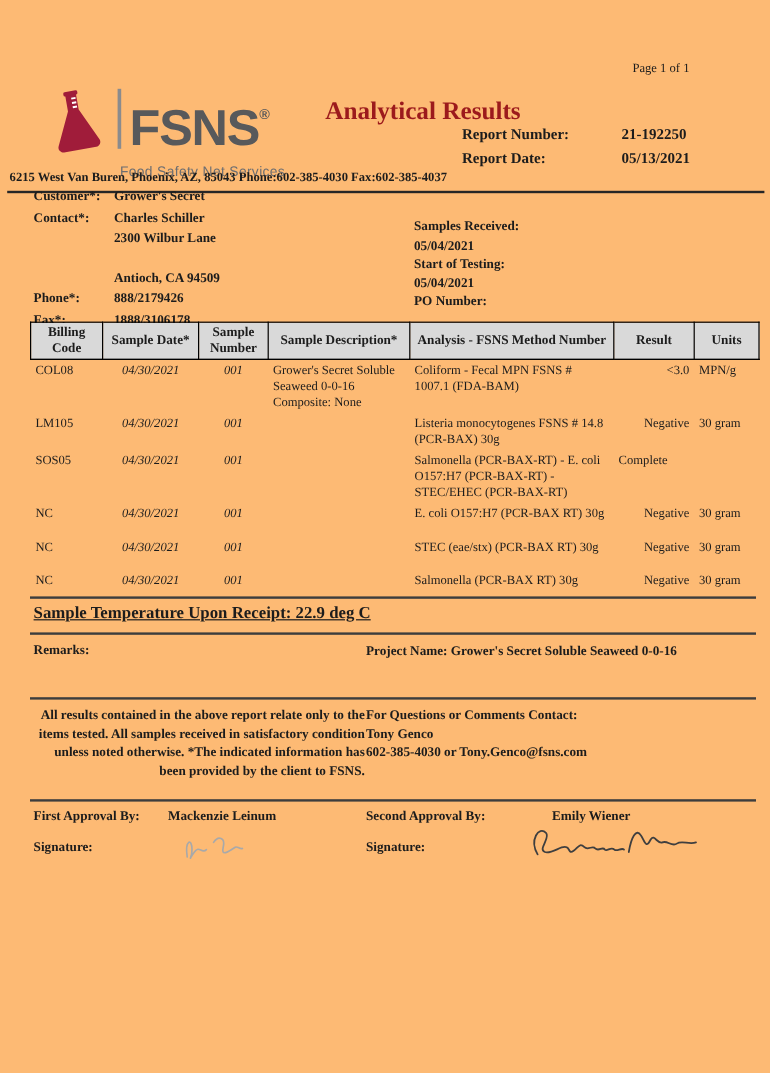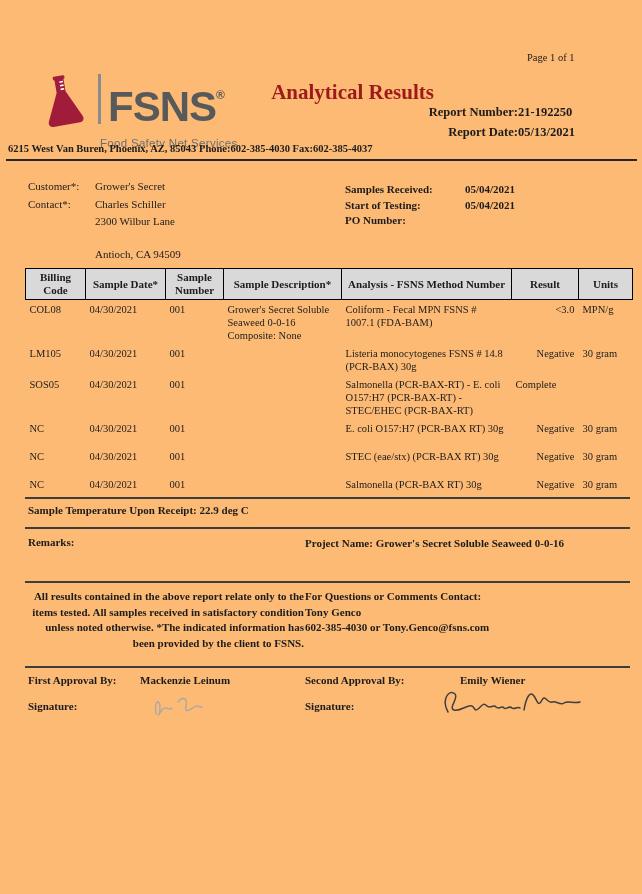--- a/index.html
+++ b/index.html
@@ -21,54 +21,54 @@
     font-size:42px; line-height:46px; color:#58595b; letter-spacing:-1px;
   }
   .logo-reg { font-size:12px; vertical-align:22px; letter-spacing:0; }
   .logo-tagline {
     font-family:"Liberation Sans","DejaVu Sans",sans-serif;
     font-size:11.5px; color:#6d6e71; margin:3px 0 0 65px; letter-spacing:0.3px;
   }
   .doc-title { top:80px; left:240px; width:225px; text-align:center; font-size:21px; font-weight:bold; color:#9c1a1c; }
   .report-fields { top:105px; left:385px; font-size:12.5px; }
   .report-row { display:flex; margin-bottom:5px; }
-  .report-row .lbl { width:133px; font-weight:bold;text-align:right; }
+  .report-row .lbl { width:133px; font-weight:bold; }
   .report-row .val { font-weight:bold; }
   .address-line { top:143px; left:8px; font-size:10.5px; font-weight:bold; }
 
   .rule { position:absolute; border-top:2px solid #3d3d3d; }
   .rule-header { top:159px; left:6px; right:5px; border-top:2px solid #262626; }
   .rule-1 { top:497px; left:25px; right:12px; }
   .rule-2 { top:527px; left:25px; right:12px; }
   .rule-3 { top:581px; left:25px; right:12px; }
   .rule-4 { top:666px; left:25px; right:12px; }
 
   
-  .customer { top:178px; left:28px; font-size:11px; font-weight:normal; }
+  .customer { top:156px; left:28px; font-size:11px; font-weight:bold; }
   .cust-row { display:flex; line-height:17.5px; }
   .cust-row .lbl { width:67px; }
   .cust-gap { height:15px; }
   .info-block { top:182px; left:345px; font-size:11px; font-weight:bold; }
-  .info-row { display:flex; line-height:15.5px; }
+  .info-row { display:flex; line-height:15.5px;flex-direction:column; }
   .info-row .lbl { width:120px; }
 
   
   .results { top:268px; left:25px; width:607px; border-collapse:collapse; table-layout:fixed; }
   .results th {
     border:1px solid #000; background:#d9d9d9; font-size:11px; font-weight:bold;
     text-align:center; vertical-align:middle; padding:2px 3px; line-height:13px;
   }
   .results td {
     font-size:10.5px; vertical-align:top; padding:3px 4px 2px 4px; line-height:13px;
   }
   .results tr.spacer td { padding-bottom:12px; }
-  .results td.c { text-align:left; }
+  .results td.c { text-align:center;font-style:italic; }
   .results td.r { text-align:right; }
 
-  .temp-line { top:504px; left:28px; font-size:11px; font-weight:bold; }
+  .temp-line { top:504px; left:28px; font-size:14px; font-weight:bold;text-decoration:underline; }
 
   .remarks-label { top:536px; left:28px; font-size:11px; font-weight:bold; }
   .project-block { top:536px; left:305px; width:310px; font-size:11px; font-weight:bold; line-height:15.5px; }
 
   .disclaimer { top:589px; left:28px; width:276px; font-size:11px; font-weight:bold; line-height:15.5px;text-align:right; }
   .contact-block { top:589px; left:305px; width:310px; font-size:11px; font-weight:bold; line-height:15.5px; }
 
   .approval-row { top:674px; left:28px; width:590px; font-size:11px; font-weight:bold; }
   .approval-row .cell { position:absolute; top:0; }
   .a1 { left:0; }  .a2 { left:112px; } .a3 { left:277px; } .a4 { left:432px; }

